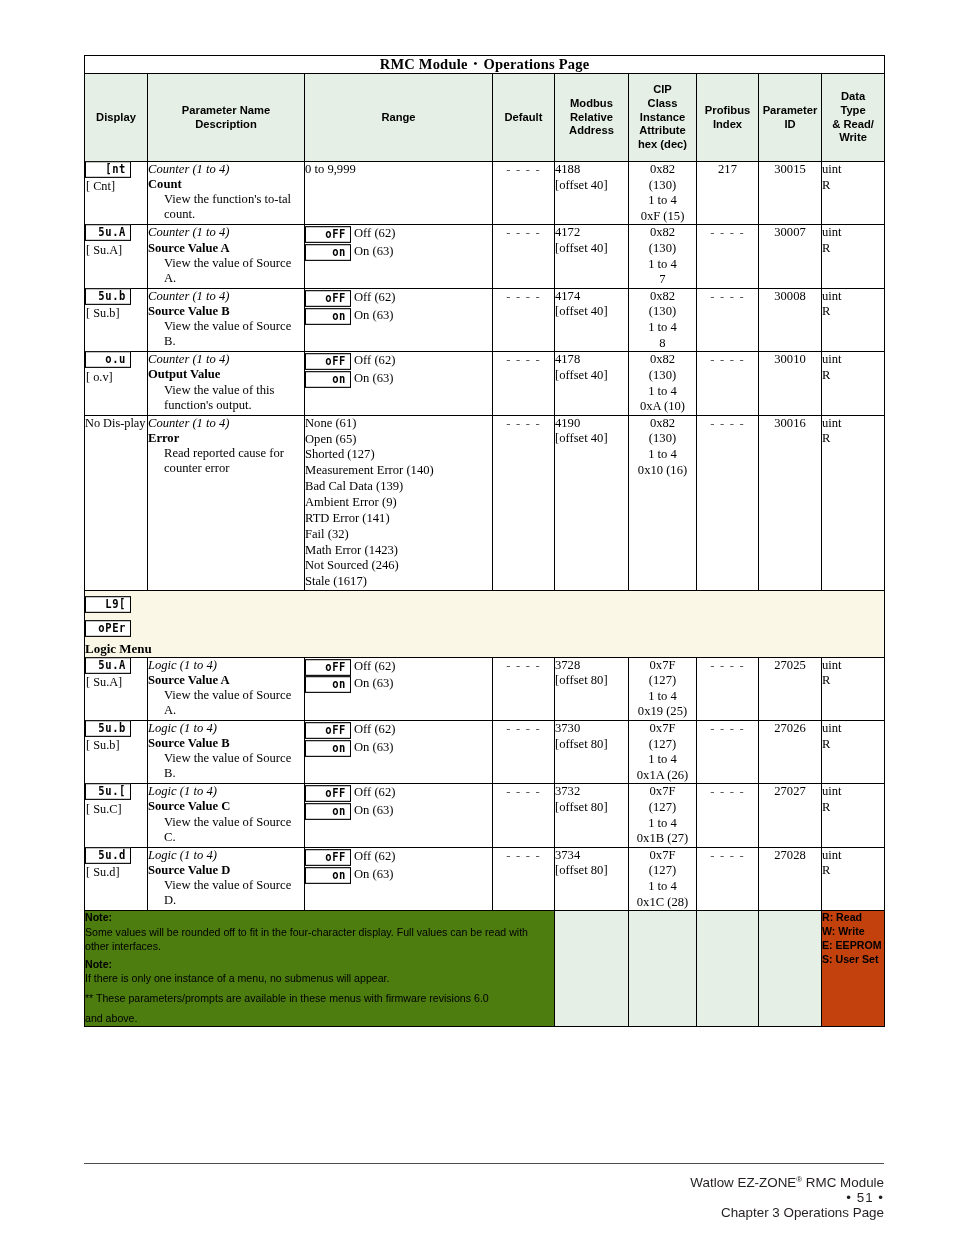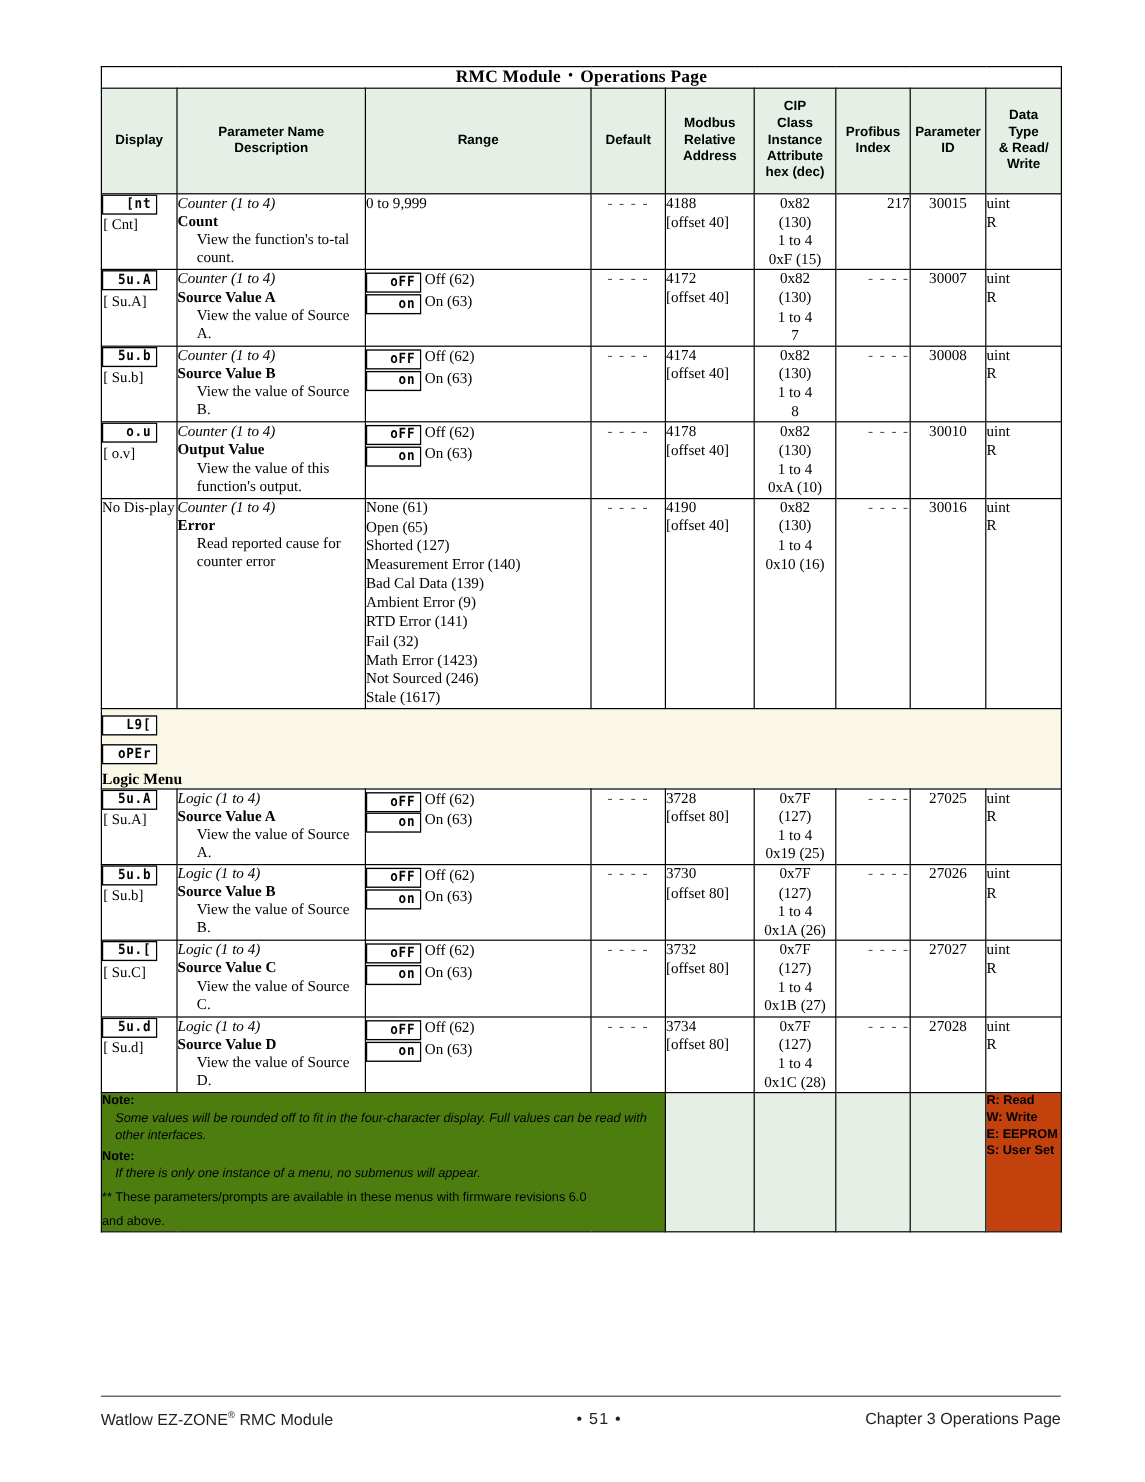--- a/index.html
+++ b/index.html
@@ -129,35 +129,35 @@
   
   .c-default, .c-modbus, .c-cip, .c-profibus, .c-pid, .c-dtype {
     font-family: "Liberation Serif", serif;
     font-size: 12.6px;
     line-height: 1.24;
     padding: 5px 4px 6px 4px;
   }
   .c-default { text-align: center; letter-spacing: 1.2px; color: #555; }
   .c-modbus  { text-align: left; padding-left: 6px; }
   .c-cip     { text-align: center; }
-  .c-profibus{ text-align: right; }
+  .c-profibus{ text-align: center; }
   .c-pid     { text-align: center; }
   .c-dtype   { text-align: left; padding-left: 6px; }
 
   
   .notes-cell {
     background: #4d7c0f;
     padding: 6px 8px 8px 6px;
     font-family: "Liberation Sans", sans-serif;
     font-size: 10.6px;
     line-height: 1.3;
   }
   .notes-cell .nlabel { font-weight: bold; margin-top: 4px; }
   .notes-cell .nlabel:first-child { margin-top: 0; }
-  .notes-cell .nbody { padding-left: 11px; margin-top: 1px; font-style: italic; }
+  .notes-cell .nbody { margin-top: 1px; }
   .notes-cell .nstar { margin-top: 6px; }
   .blank-note { background: #e5efe5; }
   .legend-cell {
     background: #c2410c;
     font-family: "Liberation Sans", sans-serif;
     font-size: 10.6px;
     font-weight: bold;
     line-height: 1.32;
     padding: 6px 4px 6px 6px;
   }
@@ -173,20 +173,21 @@
     border-top: 1.2px solid #4d4d4d;
     width: 100%;
   }
   .footer .frow {
     display: flex;
     align-items: flex-end;
     margin-top: 11px;
     font-family: "Liberation Sans", sans-serif;
     font-size: 13.4px;
     color: #231f20;
+    flex-direction: column;
   }
   .footer .left  { flex: 0 0 auto; }
   .footer .mid   { flex: 1 1 auto; text-align: center; letter-spacing: 1px; }
   .footer .right { flex: 0 0 auto; }
   .footer sup { font-size: 8px; vertical-align: super; }
 </style>
 </head>
 <body>
 
 <div class="page">

